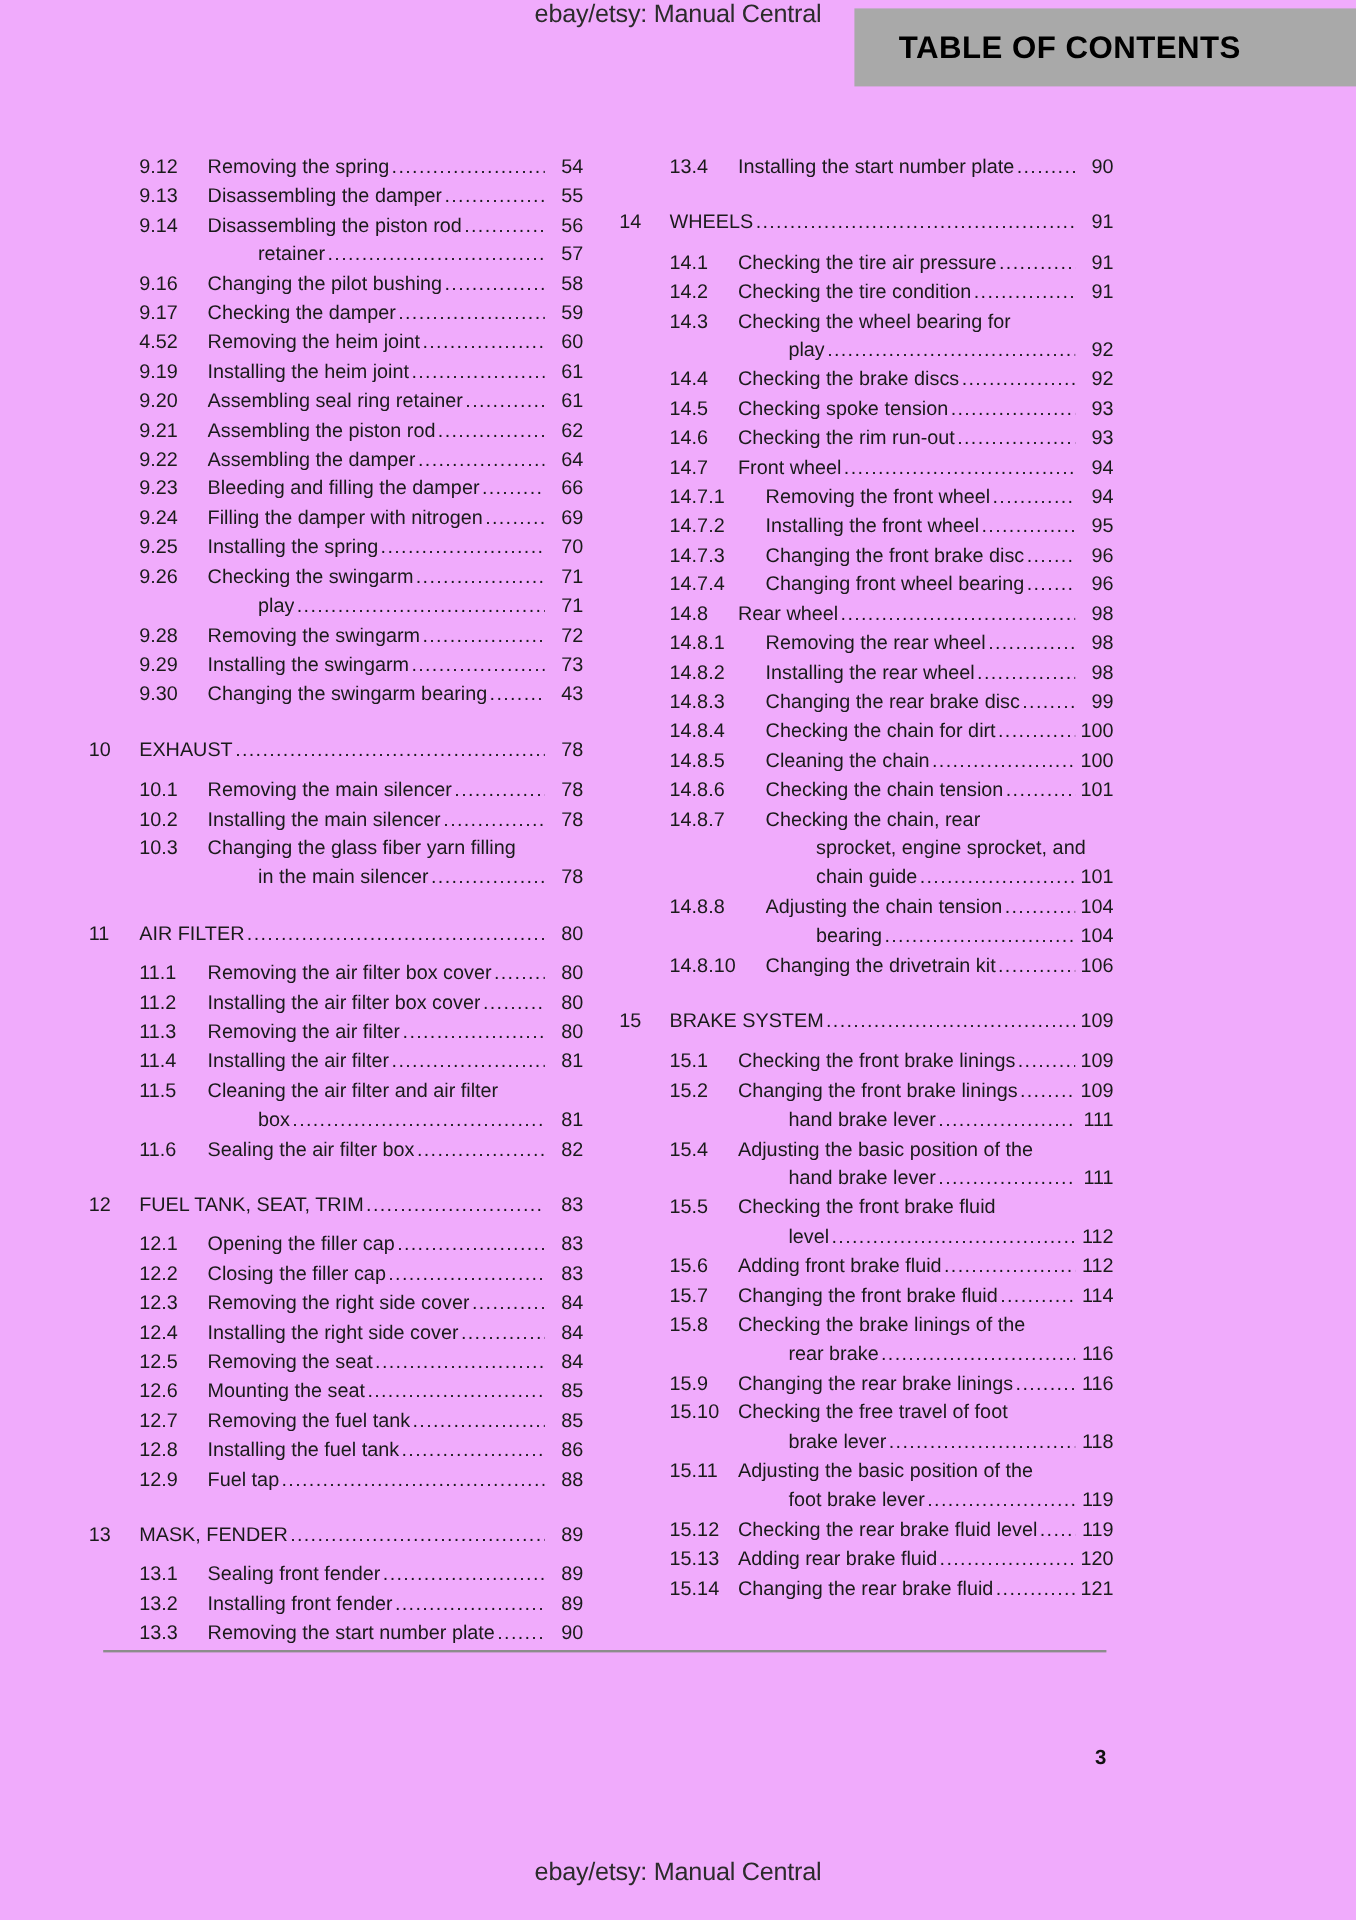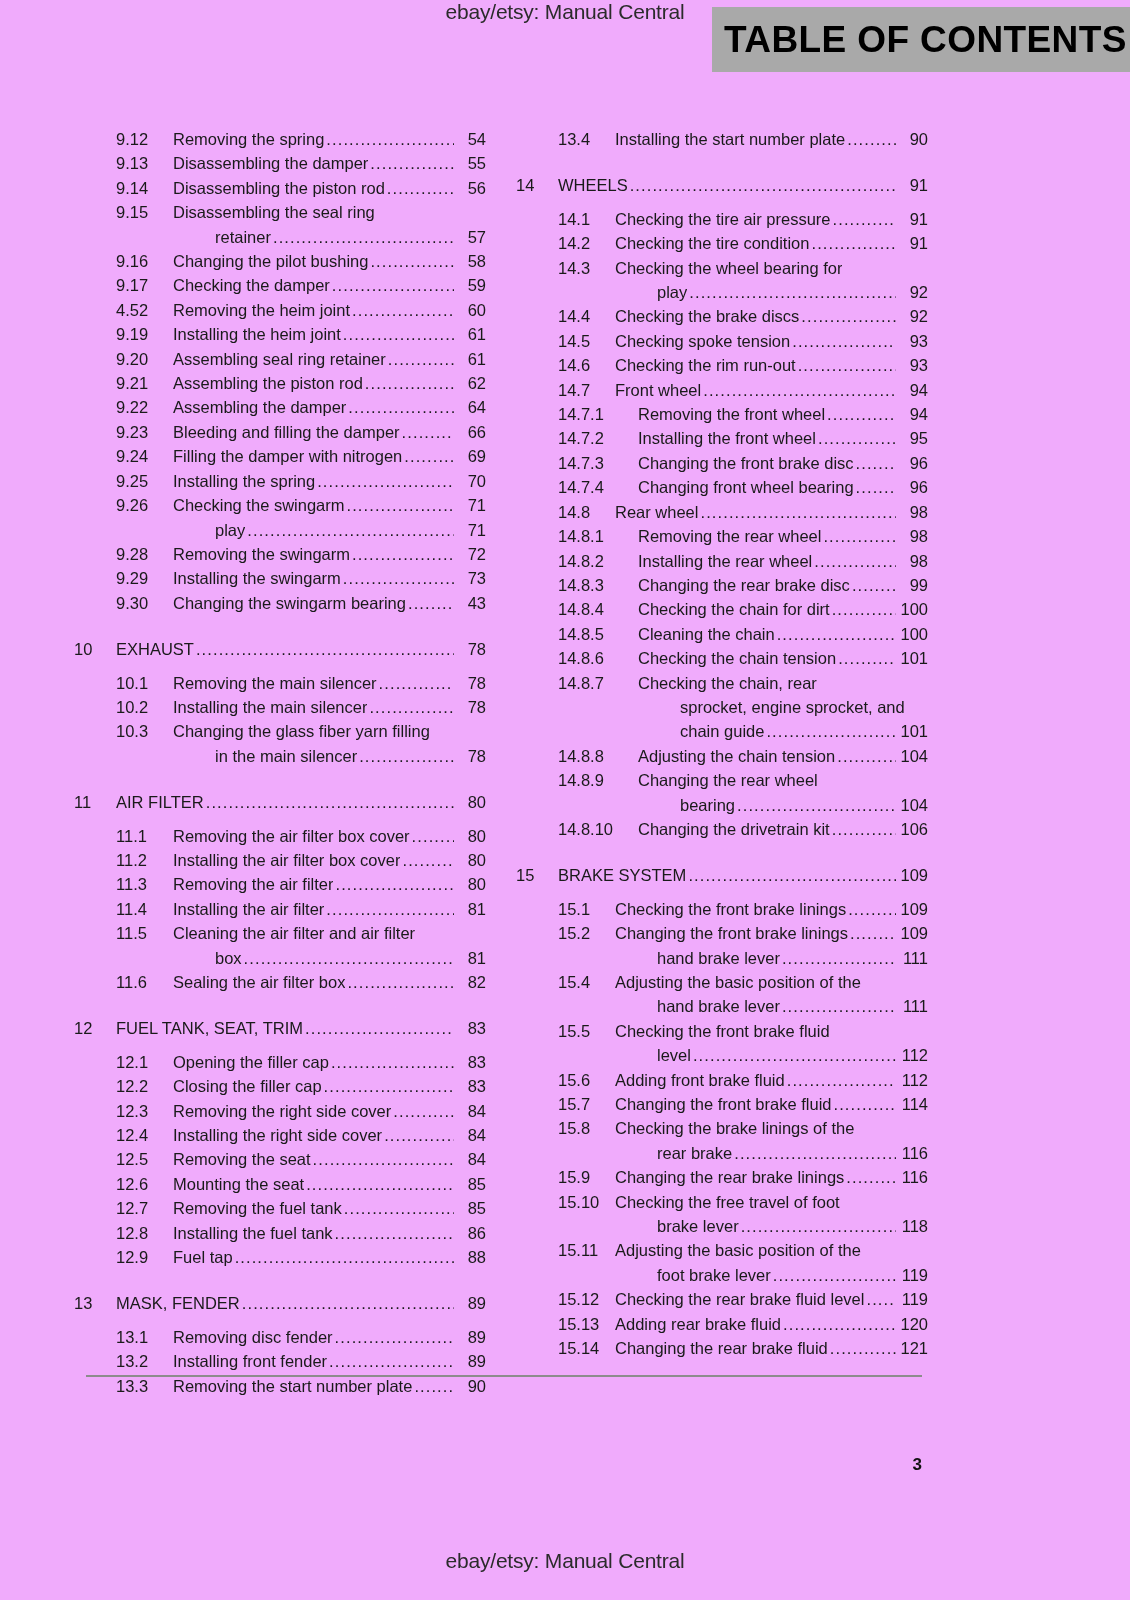--- a/index.html
+++ b/index.html
@@ -32,25 +32,25 @@
     top: 7px;
     left: 712px;
     width: 418px;
     height: 65px;
     background: #a9a9a9;
     display: flex;
     align-items: center;
     justify-content: flex-start;
   }
   .header-bar .title {
-    font-size: 37px;
+    font-size: 26px;
     font-weight: bold;
     color: #000000;
     letter-spacing: 0.4px;
-    padding-left: 12px;
+    padding-left: 37px;
     white-space: nowrap;
   }
 
   
   .columns {
     position: absolute;
     top: 127px;
     left: 0;
     width: 1130px;
   }
@@ -178,25 +178,20 @@
         </div>
         <div class="toc-entry lvl2">
           <div class="line">
             <span class="num">9.14</span>
             <span class="txt">Disassembling the piston rod</span>
             <span class="dots">............................................................................................................................................................................................................................</span>
             <span class="pg">56</span>
           </div>
         </div>
         <div class="toc-entry lvl2">
-          <div class="line">
-            <span class="num">9.15</span>
-            <span class="txt">Disassembling the seal ring</span>
-            <span class="nodots"></span>
-          </div>
           <div class="line cont-l2">
             <span class="txt">retainer</span>
             <span class="dots">............................................................................................................................................................................................................................</span>
             <span class="pg">57</span>
           </div>
         </div>
         <div class="toc-entry lvl2">
           <div class="line">
             <span class="num">9.16</span>
             <span class="txt">Changing the pilot bushing</span>
@@ -503,21 +498,21 @@
             <span class="num">13</span>
             <span class="txt">MASK, FENDER</span>
             <span class="dots">............................................................................................................................................................................................................................</span>
             <span class="pg">89</span>
           </div>
         </div>
         <div class="spacer-sm"></div>
         <div class="toc-entry lvl2">
           <div class="line">
             <span class="num">13.1</span>
-            <span class="txt">Removing disc fender</span>
+            <span class="txt">Sealing front fender</span>
             <span class="dots">............................................................................................................................................................................................................................</span>
             <span class="pg">89</span>
           </div>
         </div>
         <div class="toc-entry lvl2">
           <div class="line">
             <span class="num">13.2</span>
             <span class="txt">Installing front fender</span>
             <span class="dots">............................................................................................................................................................................................................................</span>
             <span class="pg">89</span>
@@ -717,25 +712,20 @@
         </div>
         <div class="toc-entry lvl3">
           <div class="line">
             <span class="num">14.8.8</span>
             <span class="txt">Adjusting the chain tension</span>
             <span class="dots">............................................................................................................................................................................................................................</span>
             <span class="pg">104</span>
           </div>
         </div>
         <div class="toc-entry lvl3">
-          <div class="line">
-            <span class="num">14.8.9</span>
-            <span class="txt">Changing the rear wheel</span>
-            <span class="nodots"></span>
-          </div>
           <div class="line cont-l3">
             <span class="txt">bearing</span>
             <span class="dots">............................................................................................................................................................................................................................</span>
             <span class="pg">104</span>
           </div>
         </div>
         <div class="toc-entry lvl3">
           <div class="line">
             <span class="num">14.8.10</span>
             <span class="txt">Changing the drivetrain kit</span>

